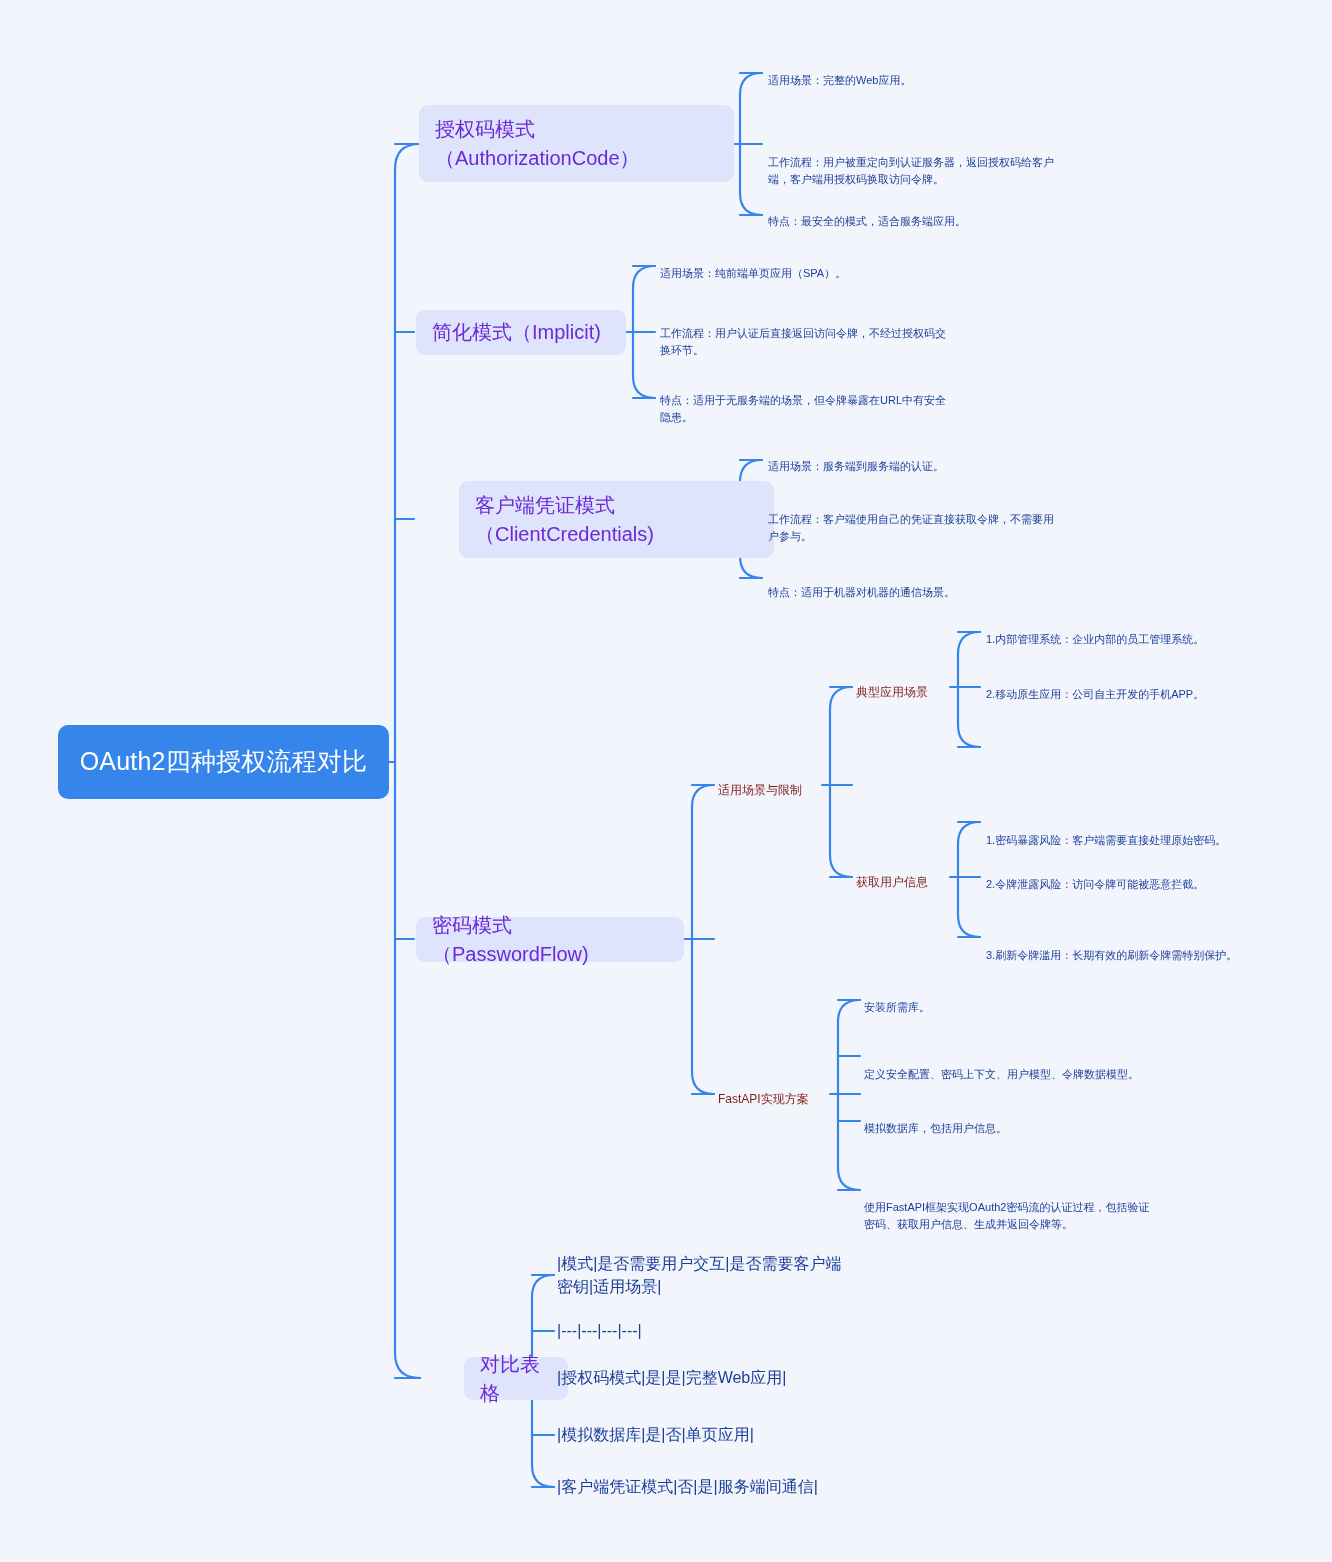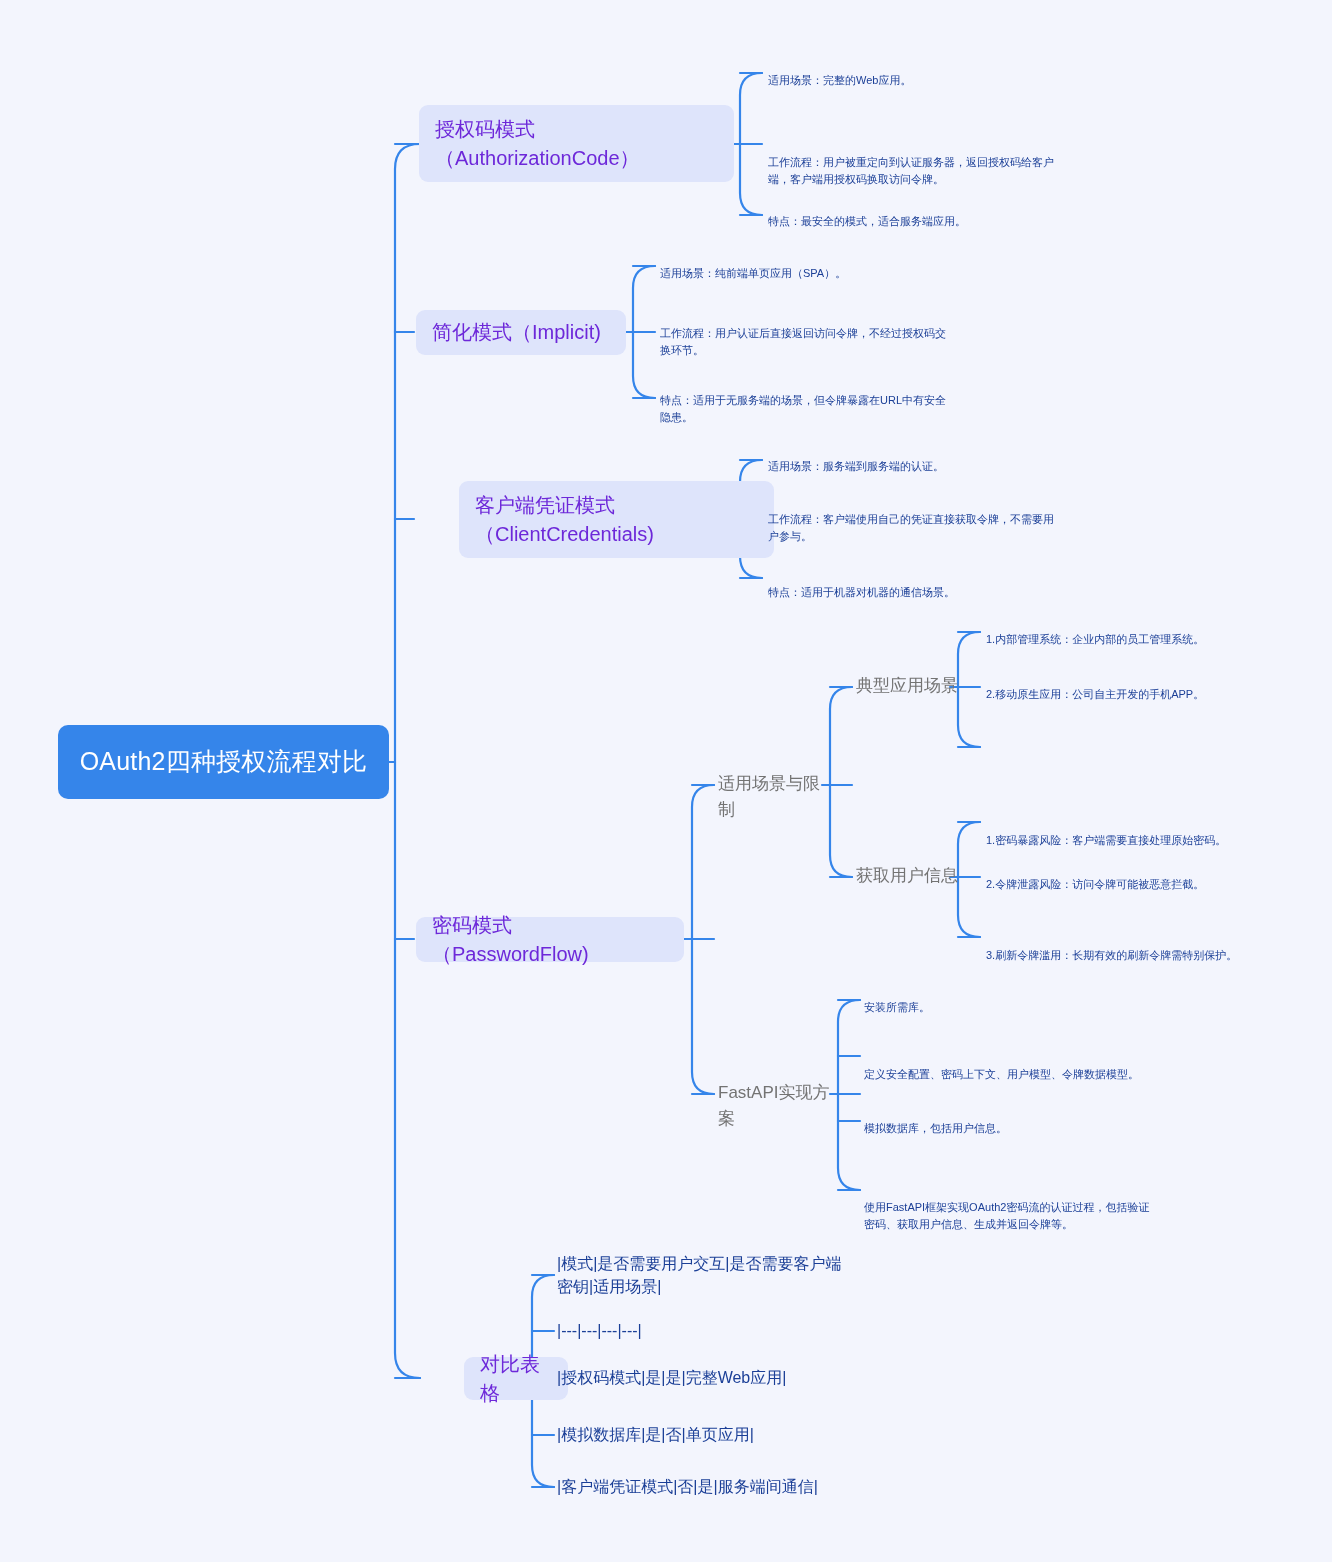--- a/index.html
+++ b/index.html
@@ -52,25 +52,25 @@
     color: #6d28d9;
     border-radius: 9px;
     font-size: 20px;
     line-height: 1.45;
     padding: 8px 16px;
     display: flex;
     align-items: center;
   }
   
   .lvl3 {
-    color: #737373;
-    font-size: 17px;
+    color: #7f1d1d;
+    font-size: 12px;
     line-height: 1.5;
     display: flex;
-    align-items: flex-start;
+    align-items: flex-end;
   }
   
   .leaf {
     color: #1b3f97;
     font-size: 11px;
     line-height: 1.5;
     display: flex;
     align-items: flex-end;
   }
   .leaf-mono {

